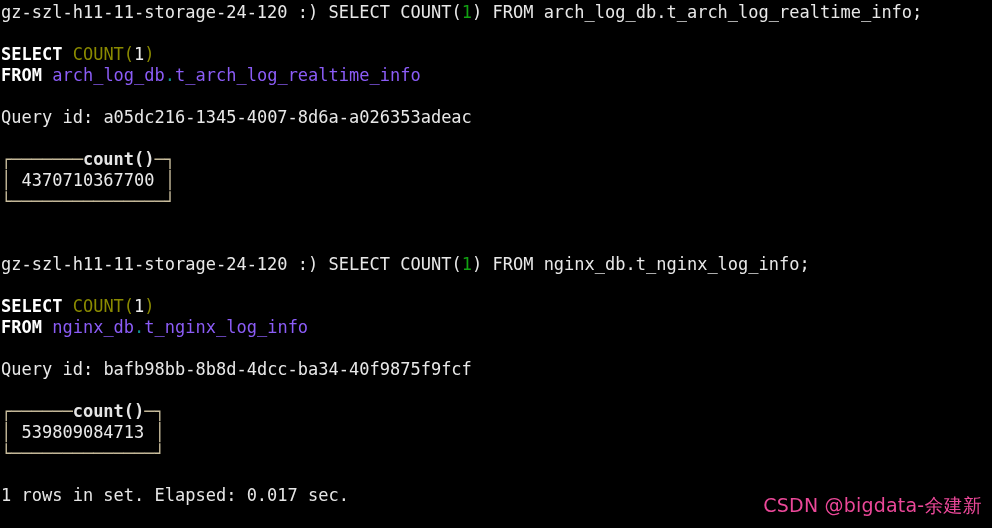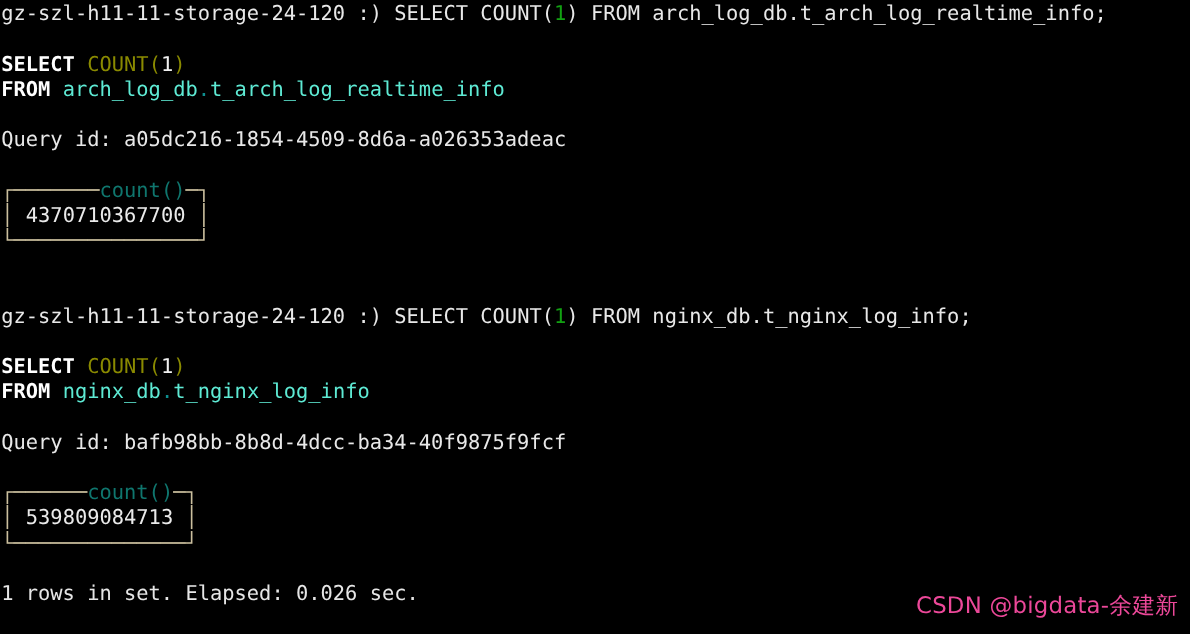--- a/index.html
+++ b/index.html
@@ -34,33 +34,33 @@
   }
   .blank { height: 21px; }
 
   
   .tok-default { color: #e8e8e8; }
   .tok-kw      { color: #ffffff; font-weight: bold; }
   .tok-fn      { color: #8a8a00; }
   .tok-paren   { color: #8a8a00; }
   .tok-num-w   { color: #f0f0f0; }
   .tok-num-g   { color: #12a112; }
-  .tok-ident   { color: #5eead4; }
+  .tok-ident   { color: #8b5cf6; }
   .tok-dot     { color: #0e8f8f; }
 
   
   .resultbox {
     white-space: pre;
     line-height: 21px;
     color: #cbbf9e;
     padding-left: 1px;
   }
   .resultbox .hdr {
-    color: #0f766e;
-    font-weight: normal;
+    color: #e5e5e5;
+    font-weight: bold;
   }
   .resultbox .val {
     color: #eaeaea;
     font-weight: normal;
   }
   .watermark {
     position: absolute;
     right: 10px;
     bottom: 12px;
     color: #ec4899;
@@ -78,21 +78,21 @@
   <div class="line"><span class="tok-default">gz-szl-h11-11-storage-24-120</span><span class="tok-default"> </span><span class="tok-default">:)</span><span class="tok-default"> </span><span class="tok-default">SELECT</span><span class="tok-default"> </span><span class="tok-default">COUNT</span><span class="tok-default">(</span><span class="tok-num-g">1</span><span class="tok-default">)</span><span class="tok-default"> </span><span class="tok-default">FROM</span><span class="tok-default"> </span><span class="tok-default">arch_log_db.t_arch_log_realtime_info</span><span class="tok-default">;</span></div>
 
   <div class="blank"></div>
 
   <div class="line"><span class="tok-kw">SELECT</span><span> </span><span class="tok-fn">COUNT</span><span class="tok-paren">(</span><span class="tok-num-w">1</span><span class="tok-paren">)</span></div>
 
   <div class="line"><span class="tok-kw">FROM</span><span> </span><span class="tok-ident">arch_log_db</span><span class="tok-dot">.</span><span class="tok-ident">t_arch_log_realtime_info</span></div>
 
   <div class="blank"></div>
 
-  <div class="line"><span class="tok-default">Query id:</span><span> </span><span class="tok-default">a05dc216-1854-4509-8d6a-a026353adeac</span></div>
+  <div class="line"><span class="tok-default">Query id:</span><span> </span><span class="tok-default">a05dc216-1345-4007-8d6a-a026353adeac</span></div>
 
   <div class="blank"></div>
 
   <div class="resultbox"><span><span>┌───────</span><span class="hdr">count()</span><span>─┐</span></span>
 <span><span>│ </span><span class="val">4370710367700</span><span> │</span></span>
 <span>└───────────────┘</span></div>
 
   <div class="blank"></div>
 
 
@@ -111,17 +111,17 @@
   <div class="line"><span class="tok-default">Query id:</span><span> </span><span class="tok-default">bafb98bb-8b8d-4dcc-ba34-40f9875f9fcf</span></div>
 
   <div class="blank"></div>
 
   <div class="resultbox"><span><span>┌──────</span><span class="hdr">count()</span><span>─┐</span></span>
 <span><span>│ </span><span class="val">539809084713</span><span> │</span></span>
 <span>└──────────────┘</span></div>
 
   <div class="blank"></div>
 
-  <div class="line">1 rows in set. Elapsed: 0.026 sec.</div>
+  <div class="line">1 rows in set. Elapsed: 0.017 sec.</div>
 
 </div>
 
 <div class="watermark">CSDN @bigdata-余建新</div>
 
 </body></html>

